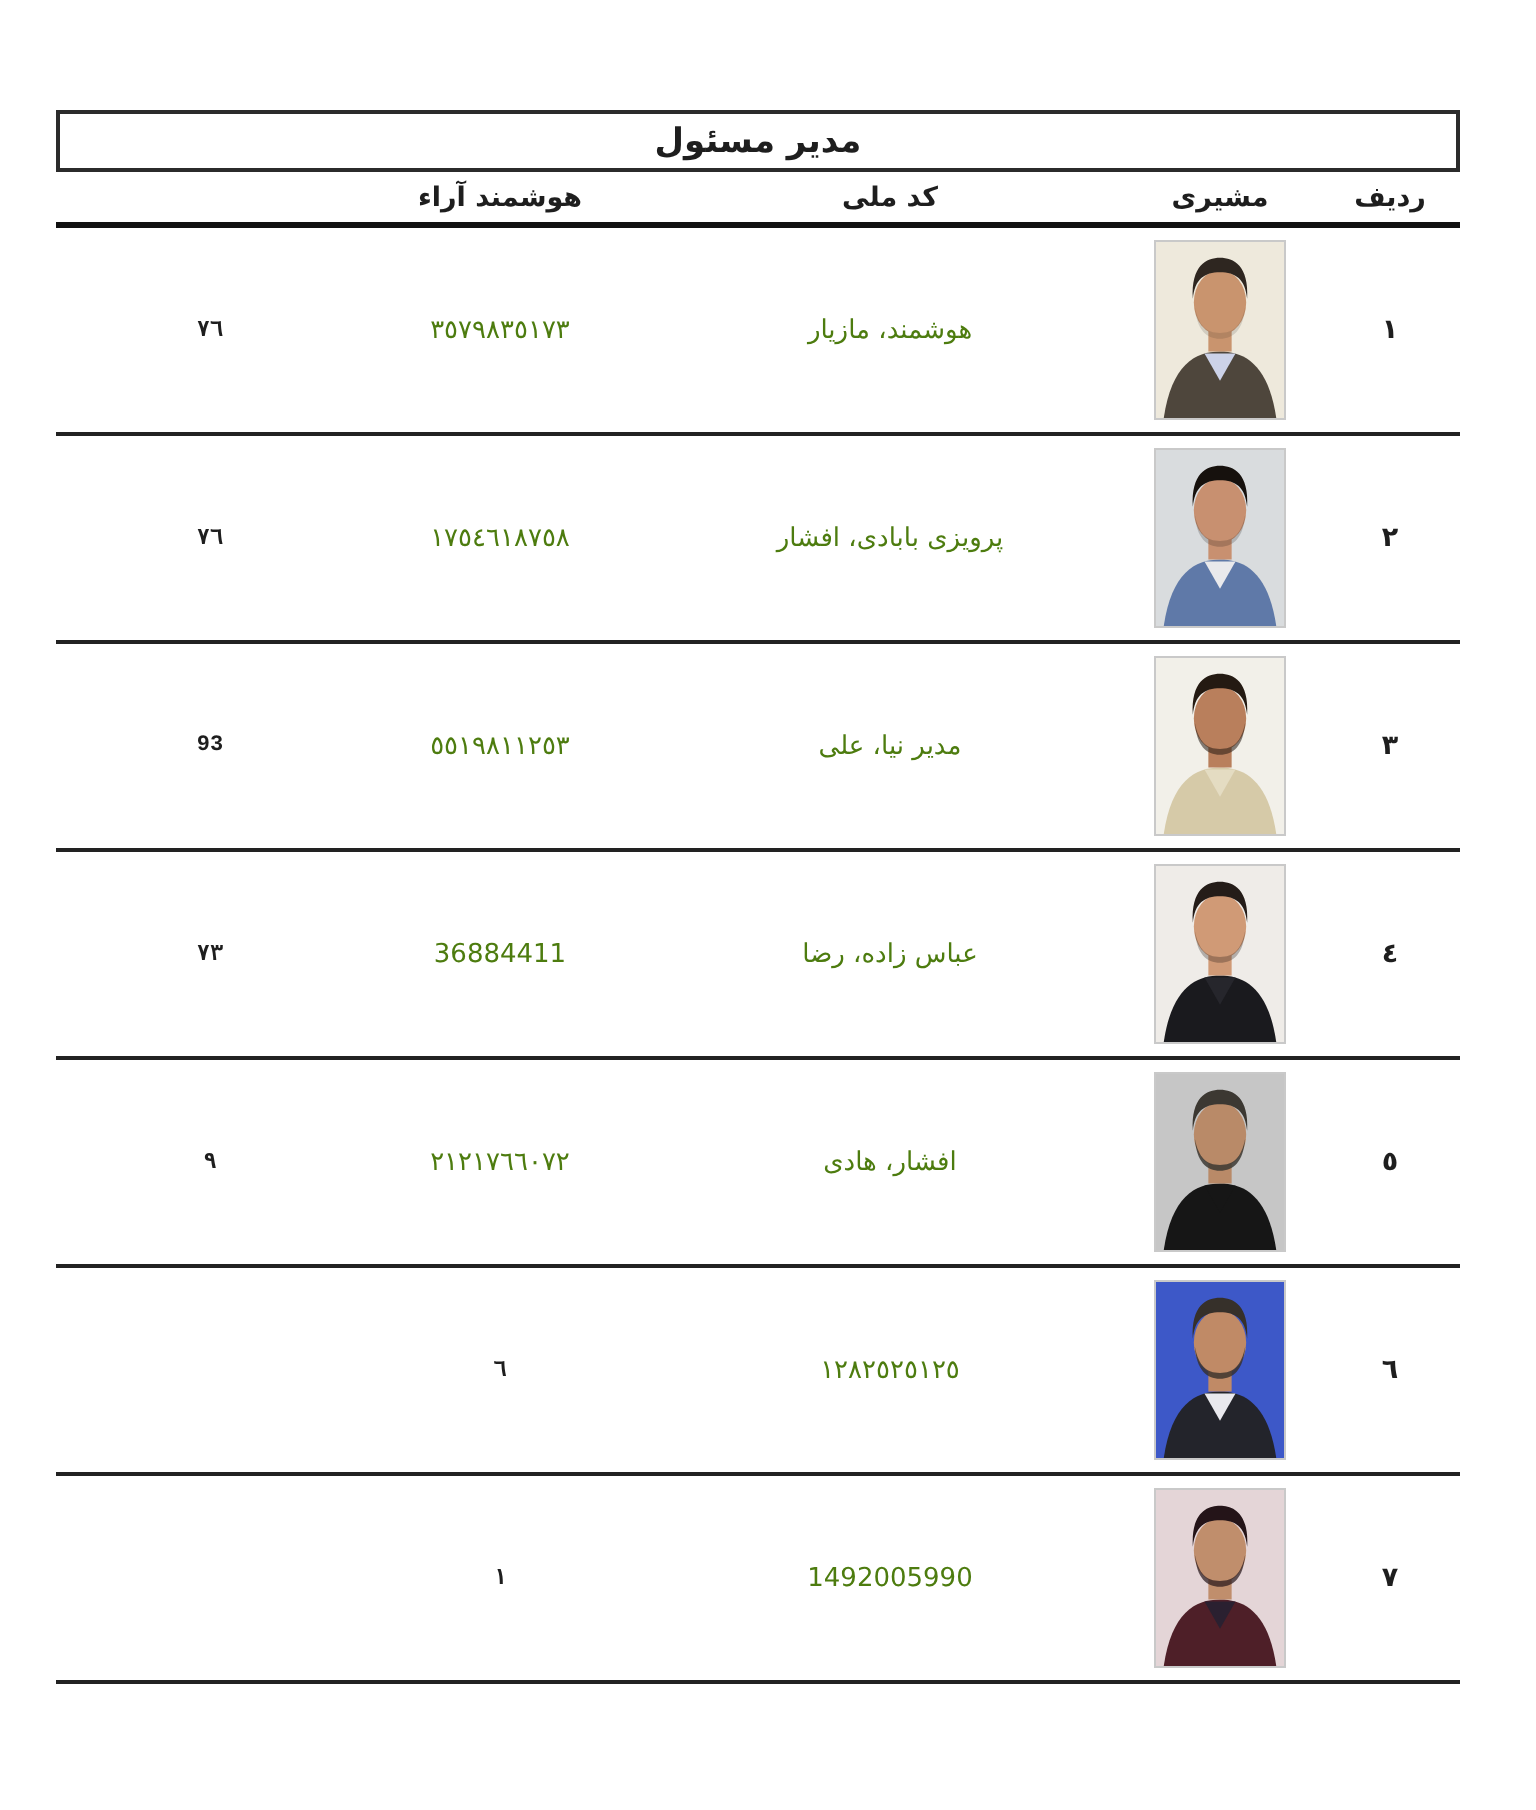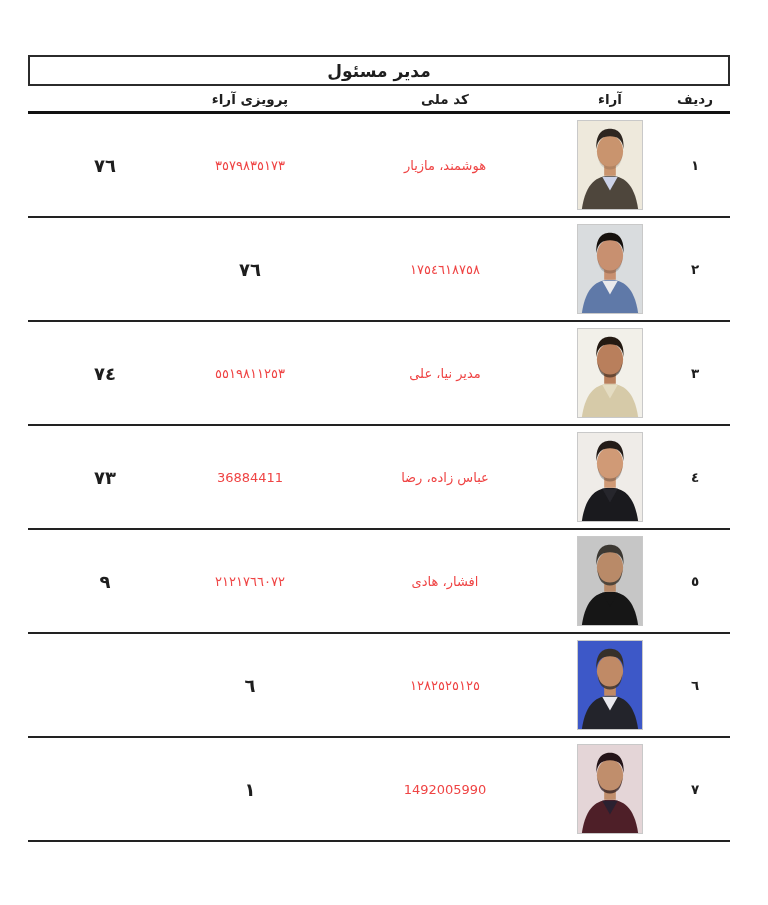--- a/index.html
+++ b/index.html
@@ -33,44 +33,44 @@
     font-size: 13.5px; font-weight: bold;
     border-bottom: 3px solid #111;
   }
 
   .row {
     height: 104px;
     border-bottom: 2px solid #222;
     font-size: 13px;
   }
   .row .cell-index { font-weight: bold; font-size: 13.5px; }
-  .row .cell-votes { font-weight: bold; font-size: 18px; }
-  .row .cell-name, .row .cell-id { color: #ef4444; text-align: center; }
+  .row .cell-votes { font-weight: bold; font-size: 11px; font-family: Liberation Mono, monospace; }
+  .row .cell-name, .row .cell-id { color: #4d7c0f; text-align: center; }
 
   .photo {
     width: 66px; height: 90px;
     margin: 0 auto;
     border: 1px solid #c9c9c9;
     background: #fff;
     overflow: hidden;
   }
   .photo svg { display: block; width: 100%; height: 100%; }
 </style>
 </head>
 <body>
 
 <div class="sheet">
 
   <div class="title-box">مدیر مسئول</div>
 
   <div class="grid thead">
     <div>ردیف</div>
-    <div>آراء</div>
+    <div>مشیری</div>
     <div>کد ملی</div>
-    <div>پرویزی آراء</div>
+    <div>هوشمند آراء</div>
   </div>
 
   <div id="table-body">
     <div class="grid row">
       <div class="cell-index">١</div>
       <div class="cell-photo">
         <div class="photo" style="--pbg: #eee9dc; --pcoat: #4e463c; --pshirt: #ccd2e8; --pskin: #c9946e; --phair: #2e2620; --pbeard: 0.15;">
           <svg viewBox="0 0 66 90" preserveAspectRatio="none">
             <rect x="0" y="0" width="66" height="90" fill="var(--pbg)"></rect>
             <path d="M4,90 C8,63 20,56 33,56 C46,56 58,63 62,90 Z" fill="var(--pcoat)"></path>
@@ -95,20 +95,21 @@
             <rect x="0" y="0" width="66" height="90" fill="var(--pbg)"></rect>
             <path d="M4,90 C8,63 20,56 33,56 C46,56 58,63 62,90 Z" fill="var(--pcoat)"></path>
             <path d="M25,57 L33,71 L41,57 Z" fill="var(--pshirt)"></path>
             <rect x="27" y="42" width="12" height="14" fill="var(--pskin)"></rect>
             <ellipse cx="33" cy="31" rx="13.5" ry="16.5" fill="var(--pskin)"></ellipse>
             <path d="M19,29 C18,12 26,8 33,8 C40,8 48,12 47,29 C46,19 41,15.5 33,15.5 C25,15.5 20,19 19,29 Z" fill="var(--phair)"></path>
             <path d="M20,33 C21,45 26,49.5 33,49.5 C40,49.5 45,45 46,33 C44,43 40,46.5 33,46.5 C26,46.5 22,43 20,33 Z" fill="var(--phair)" opacity="var(--pbeard)"></path>
           </svg>
         </div>
       </div>
+      <div class="cell-name">پرویزی بابادی، افشار</div>
       <div class="cell-id">١٧٥٤٦١٨٧٥٨</div>
       <div class="cell-votes">٧٦</div>
     </div>
 
     <div class="grid row">
       <div class="cell-index">٣</div>
       <div class="cell-photo">
         <div class="photo" style="--pbg: #f2f0e9; --pcoat: #d6caa8; --pshirt: #e4dcc2; --pskin: #b97f5c; --phair: #241a12; --pbeard: 0.55;">
           <svg viewBox="0 0 66 90" preserveAspectRatio="none">
             <rect x="0" y="0" width="66" height="90" fill="var(--pbg)"></rect>
@@ -116,21 +117,21 @@
             <path d="M25,57 L33,71 L41,57 Z" fill="var(--pshirt)"></path>
             <rect x="27" y="42" width="12" height="14" fill="var(--pskin)"></rect>
             <ellipse cx="33" cy="31" rx="13.5" ry="16.5" fill="var(--pskin)"></ellipse>
             <path d="M19,29 C18,12 26,8 33,8 C40,8 48,12 47,29 C46,19 41,15.5 33,15.5 C25,15.5 20,19 19,29 Z" fill="var(--phair)"></path>
             <path d="M20,33 C21,45 26,49.5 33,49.5 C40,49.5 45,45 46,33 C44,43 40,46.5 33,46.5 C26,46.5 22,43 20,33 Z" fill="var(--phair)" opacity="var(--pbeard)"></path>
           </svg>
         </div>
       </div>
       <div class="cell-name">مدیر نیا، علی</div>
       <div class="cell-id">٥٥١٩٨١١٢٥٣</div>
-      <div class="cell-votes">٧٤</div>
+      <div class="cell-votes">93</div>
     </div>
 
     <div class="grid row">
       <div class="cell-index">٤</div>
       <div class="cell-photo">
         <div class="photo" style="--pbg: #efece8; --pcoat: #1a1a1e; --pshirt: #26262c; --pskin: #d09a76; --phair: #241c18; --pbeard: 0.3;">
           <svg viewBox="0 0 66 90" preserveAspectRatio="none">
             <rect x="0" y="0" width="66" height="90" fill="var(--pbg)"></rect>
             <path d="M4,90 C8,63 20,56 33,56 C46,56 58,63 62,90 Z" fill="var(--pcoat)"></path>
             <path d="M25,57 L33,71 L41,57 Z" fill="var(--pshirt)"></path>

